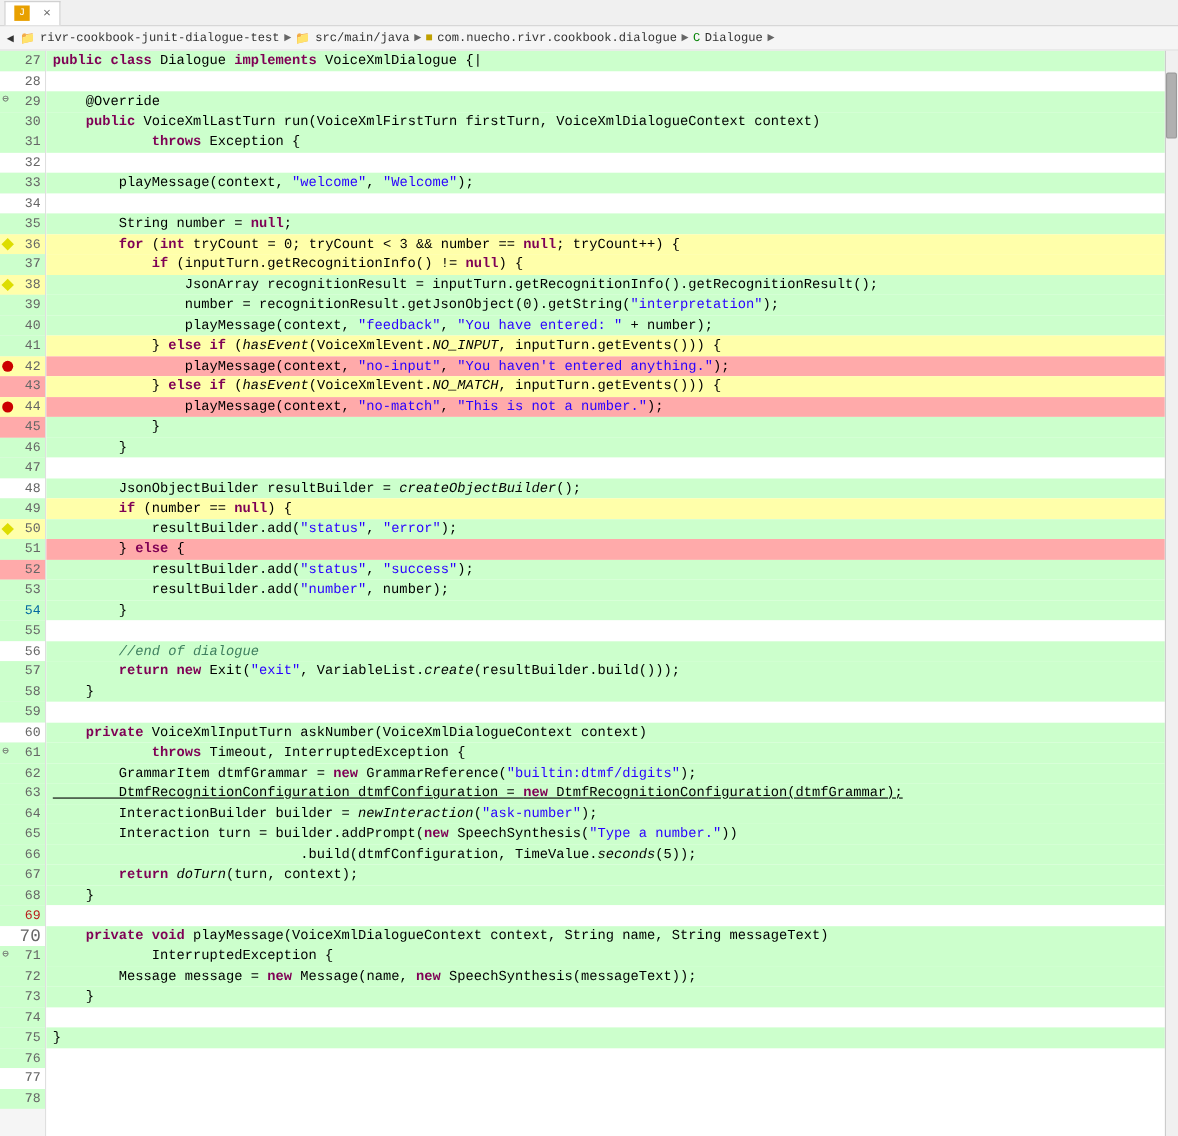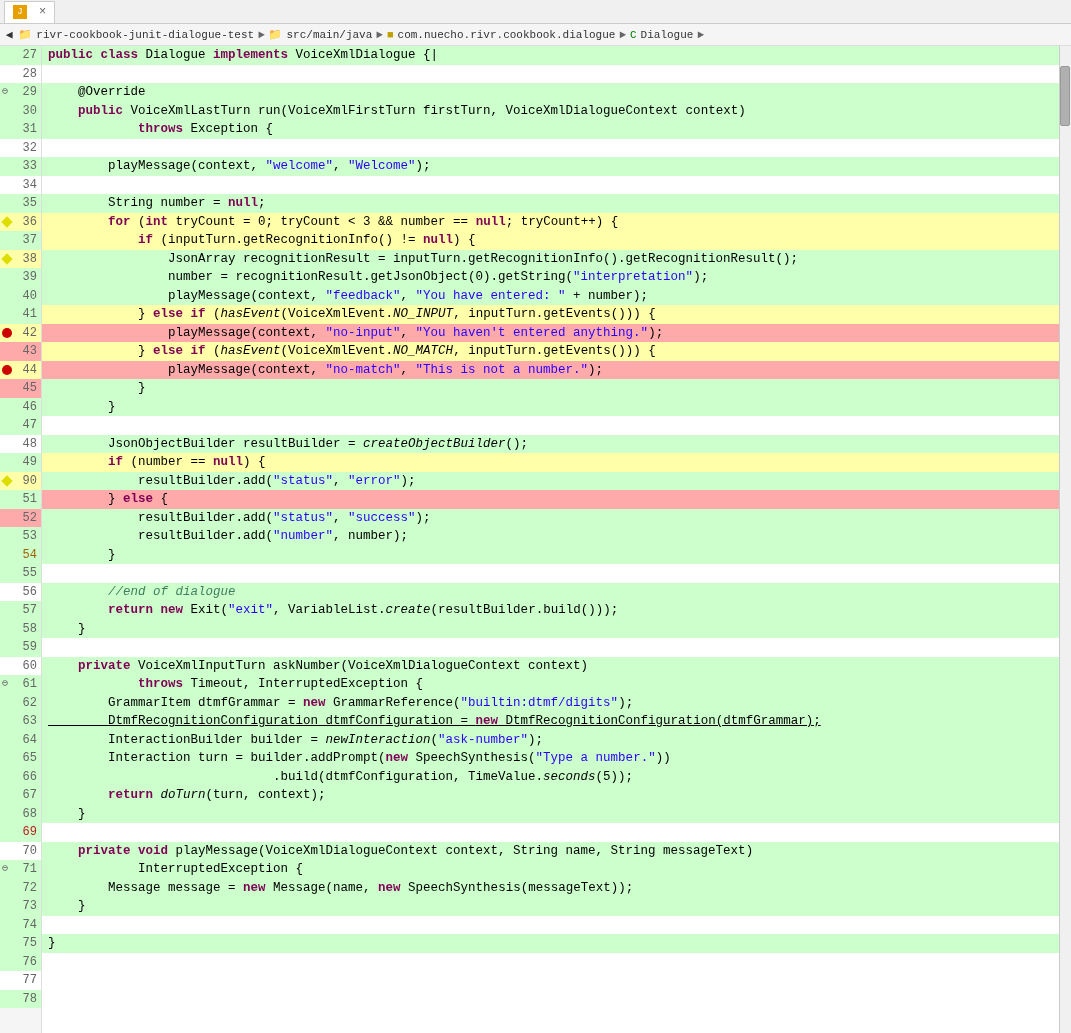--- a/index.html
+++ b/index.html
@@ -204,32 +204,32 @@
           <span>47</span>
         </div>
         <div class="line-number-row" style="background: rgb(255, 255, 255); height: 18.5px; line-height: 18.5px; padding-right: 4px; justify-content: flex-end; display: flex; align-items: center; font-size: 12px; color: rgb(102, 102, 102); position: relative;">
           <span>48</span>
         </div>
         <div class="line-number-row" style="background: rgb(204, 255, 204); height: 18.5px; line-height: 18.5px; padding-right: 4px; justify-content: flex-end; display: flex; align-items: center; font-size: 12px; color: rgb(102, 102, 102); position: relative;">
           <span>49</span>
         </div>
         <div class="line-number-row" style="background: rgb(255, 255, 170); height: 18.5px; line-height: 18.5px; padding-right: 4px; justify-content: flex-end; display: flex; align-items: center; font-size: 12px; color: rgb(102, 102, 102); position: relative;">
           <span style="position: absolute; left: 3px; width: 8px; height: 8px; background: rgb(221, 221, 0); transform: rotate(45deg); display: inline-block;"></span>
-          <span>90</span>
+          <span>50</span>
         </div>
         <div class="line-number-row" style="background: rgb(204, 255, 204); height: 18.5px; line-height: 18.5px; padding-right: 4px; justify-content: flex-end; display: flex; align-items: center; font-size: 12px; color: rgb(102, 102, 102); position: relative;">
           <span>51</span>
         </div>
         <div class="line-number-row" style="background: rgb(255, 170, 170); height: 18.5px; line-height: 18.5px; padding-right: 4px; justify-content: flex-end; display: flex; align-items: center; font-size: 12px; color: rgb(102, 102, 102); position: relative;">
           <span>52</span>
         </div>
         <div class="line-number-row" style="background: rgb(204, 255, 204); height: 18.5px; line-height: 18.5px; padding-right: 4px; justify-content: flex-end; display: flex; align-items: center; font-size: 12px; color: rgb(102, 102, 102); position: relative;">
           <span>53</span>
         </div>
-        <div class="line-number-row" style="background: rgb(204, 255, 204); height: 18.5px; line-height: 18.5px; padding-right: 4px; justify-content: flex-end; display: flex; align-items: center; font-size: 12px; color: #a16207; position: relative;">
+        <div class="line-number-row" style="background: rgb(204, 255, 204); height: 18.5px; line-height: 18.5px; padding-right: 4px; justify-content: flex-end; display: flex; align-items: center; font-size: 12px; color: #0369a1; position: relative;">
           <span>54</span>
         </div>
         <div class="line-number-row" style="background: rgb(204, 255, 204); height: 18.5px; line-height: 18.5px; padding-right: 4px; justify-content: flex-end; display: flex; align-items: center; font-size: 12px; color: rgb(102, 102, 102); position: relative;">
           <span>55</span>
         </div>
         <div class="line-number-row" style="background: rgb(255, 255, 255); height: 18.5px; line-height: 18.5px; padding-right: 4px; justify-content: flex-end; display: flex; align-items: center; font-size: 12px; color: rgb(102, 102, 102); position: relative;">
           <span>56</span>
         </div>
         <div class="line-number-row" style="background: rgb(204, 255, 204); height: 18.5px; line-height: 18.5px; padding-right: 4px; justify-content: flex-end; display: flex; align-items: center; font-size: 12px; color: rgb(102, 102, 102); position: relative; padding-left: 16px;">
           <span>57</span>
@@ -264,21 +264,21 @@
         </div>
         <div class="line-number-row" style="background: rgb(204, 255, 204); height: 18.5px; line-height: 18.5px; padding-right: 4px; justify-content: flex-end; display: flex; align-items: center; font-size: 12px; color: rgb(102, 102, 102); position: relative;">
           <span>67</span>
         </div>
         <div class="line-number-row" style="background: rgb(204, 255, 204); height: 18.5px; line-height: 18.5px; padding-right: 4px; justify-content: flex-end; display: flex; align-items: center; font-size: 12px; color: rgb(102, 102, 102); position: relative;">
           <span>68</span>
         </div>
         <div class="line-number-row" style="background: rgb(204, 255, 204); height: 18.5px; line-height: 18.5px; padding-right: 4px; justify-content: flex-end; display: flex; align-items: center; font-size: 12px; color: #b91c1c; position: relative;">
           <span>69</span>
         </div>
-        <div class="line-number-row" style="background: rgb(255, 255, 255); height: 18.5px; line-height: 18.5px; padding-right: 4px; display: flex; align-items: center; font-size: 12px; color: rgb(102, 102, 102); position: relative;">
+        <div class="line-number-row" style="background: rgb(255, 255, 255); height: 18.5px; line-height: 18.5px; padding-right: 4px; display: flex; align-items: center; font-size: 16px; color: rgb(102, 102, 102); position: relative;">
           <span>70</span>
         </div>
         <div class="line-number-row" style="background: rgb(204, 255, 204); height: 18.5px; line-height: 18.5px; padding-right: 4px; justify-content: flex-end; display: flex; align-items: center; font-size: 12px; color: rgb(102, 102, 102); position: relative;">
           <span style="position: absolute; left: 2px; font-size: 10px; color: rgb(102, 102, 102);">⊖</span>
           <span>71</span>
         </div>
         <div class="line-number-row" style="background: rgb(204, 255, 204); height: 18.5px; line-height: 18.5px; padding-right: 4px; justify-content: flex-end; display: flex; align-items: center; font-size: 12px; color: rgb(102, 102, 102); position: relative;">
           <span>72</span>
         </div>
         <div class="line-number-row" style="background: rgb(204, 255, 204); height: 18.5px; line-height: 18.5px; padding-right: 4px; justify-content: flex-end; display: flex; align-items: center; font-size: 12px; color: rgb(102, 102, 102); position: relative;">

